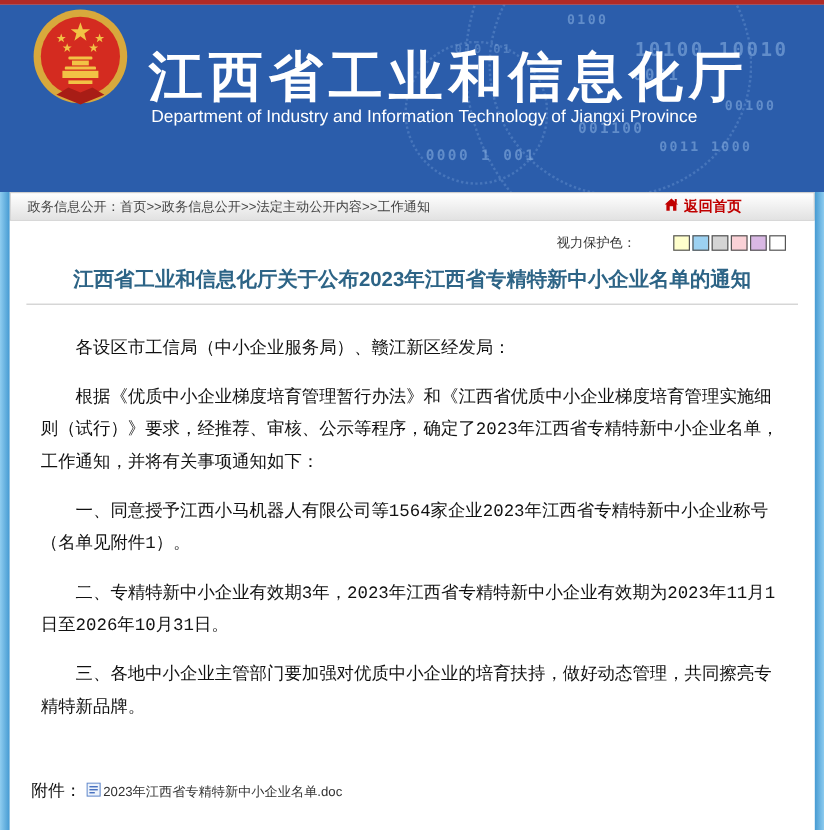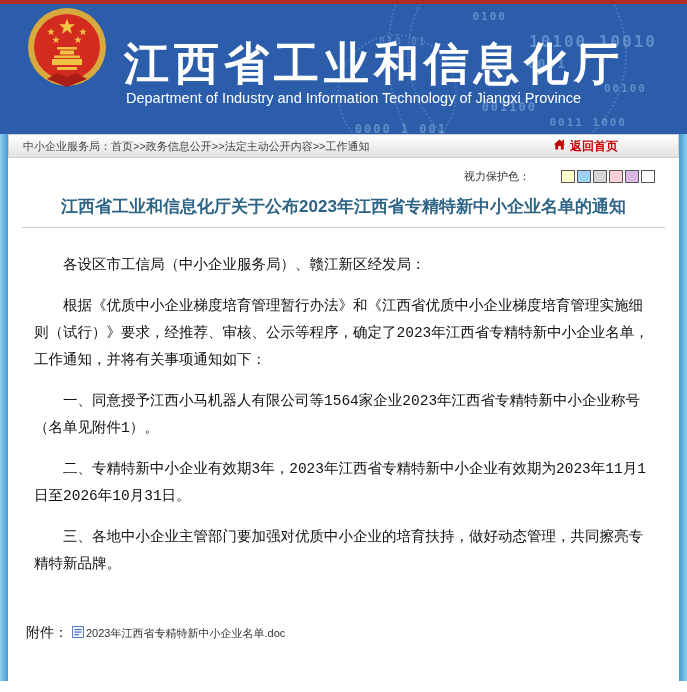--- a/index.html
+++ b/index.html
@@ -6,21 +6,21 @@
   html,body { width:687px; }
   body {
     width:687px; height:692px;
     font-family:"Liberation Sans","DejaVu Sans",sans-serif;
     background:#ffffff; overflow:hidden; position:relative;
   }
 
   
   .top-strip { height:4px; background:#b02a26; }
   .site-header {
-    position:relative; height:130px; background:#2b5dab; overflow:hidden;
+    position:relative; height:156px; background:#2b5dab; overflow:hidden;
   }
   .globe-circle {
     position:absolute; border:2px dotted rgba(170,205,245,0.22); border-radius:50%;
   }
   .gc1 { width:220px; height:220px; right:60px; top:-60px; }
   .gc2 { width:340px; height:340px; right:-40px; top:-120px; }
   .gc3 { width:120px; height:120px; right:230px; top:30px; }
   .bin {
     position:absolute; font-family:"DejaVu Sans Mono",monospace; font-weight:bold;
     color:rgba(165,200,240,0.45); letter-spacing:2px;
@@ -143,21 +143,21 @@
 </div>
 
 <div class="page-body">
   <div class="side-strip strip-left"></div>
   <div class="side-strip strip-right"></div>
 
   <div class="content">
 
     <div class="crumb-bar">
       <div class="crumb-left">
-        <span>中小企业服务局：</span>
+        <span>政务信息公开：</span>
         <span class="crumb-path">首页&gt;&gt;政务信息公开&gt;&gt;法定主动公开内容&gt;&gt;工作通知</span>
       </div>
       <div class="home-link">
         <span>
           <svg width="13" height="13" viewBox="0 0 14 14">
             <path d="M1,7 L7,1.5 L13,7 L11.5,7 L11.5,12.5 L8.5,12.5 L8.5,8.5 L5.5,8.5 L5.5,12.5 L2.5,12.5 L2.5,7 Z" fill="#c00000"></path>
             <rect x="10" y="2" width="1.8" height="3.5" fill="#c00000"></rect>
           </svg>
         </span>
         <span>返回首页</span>

